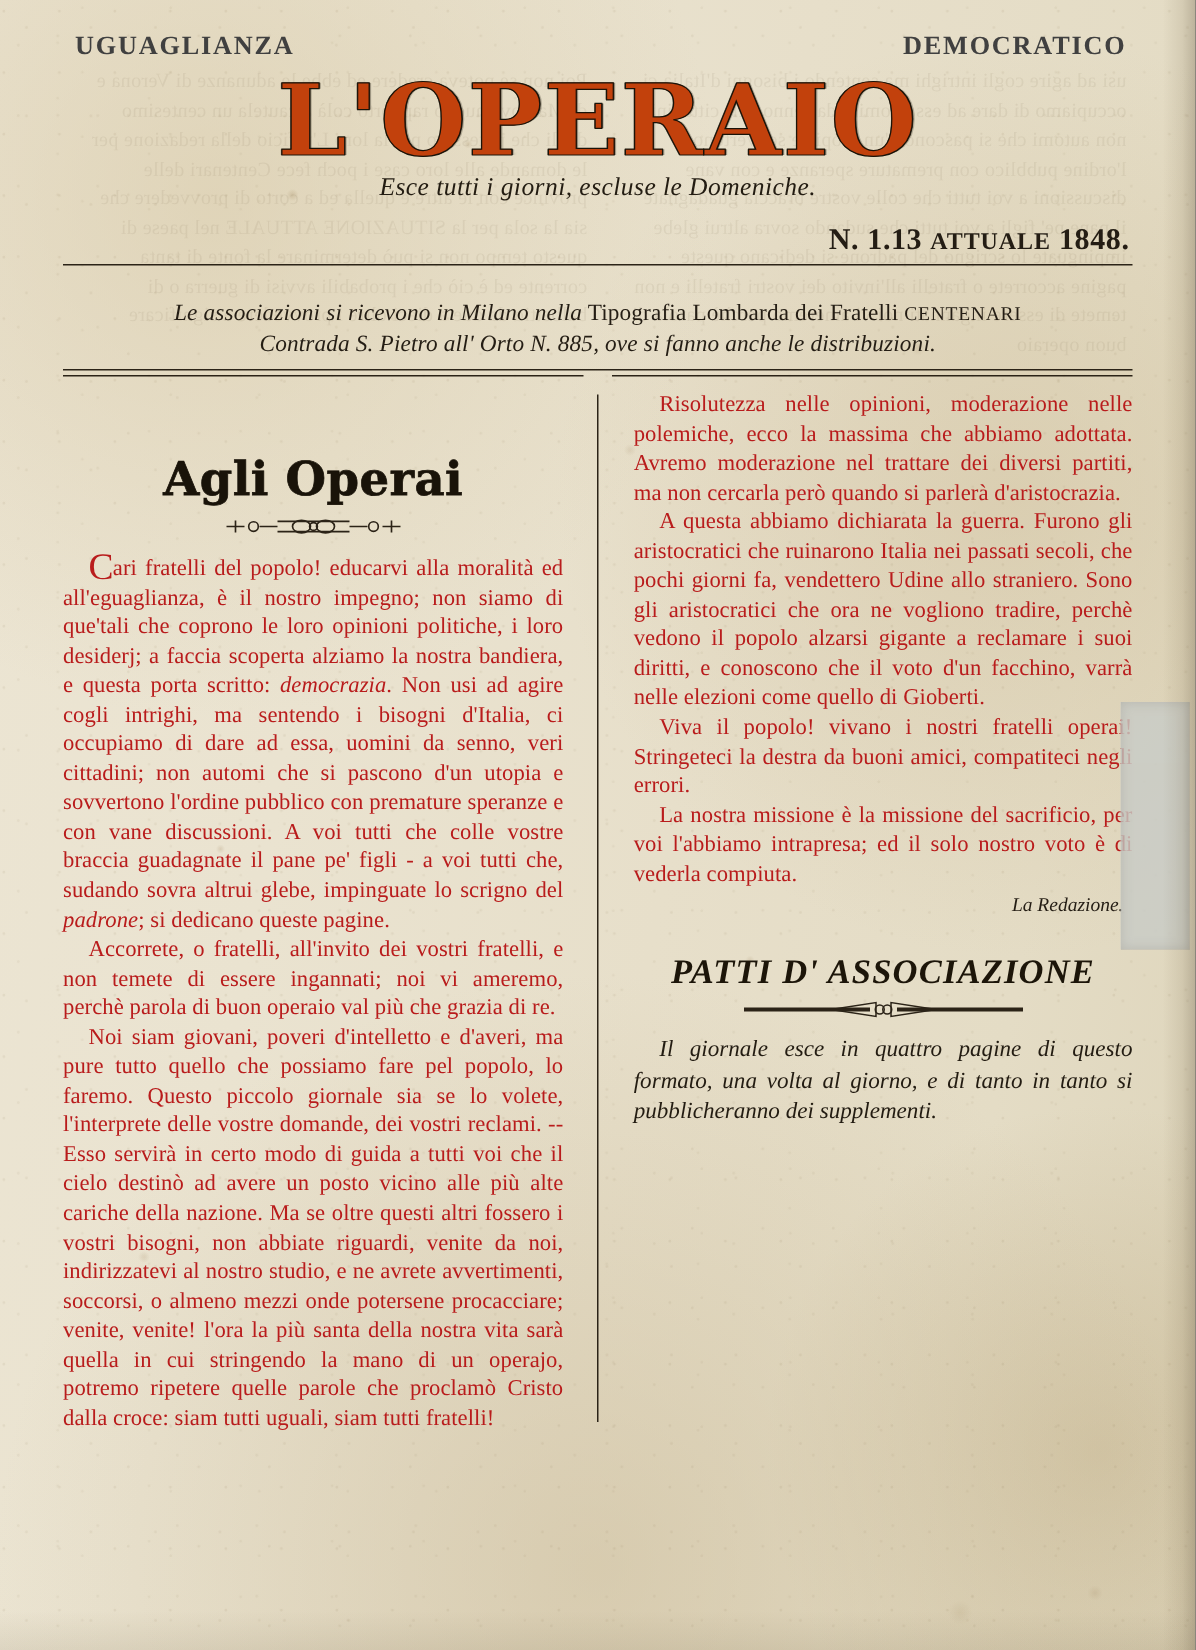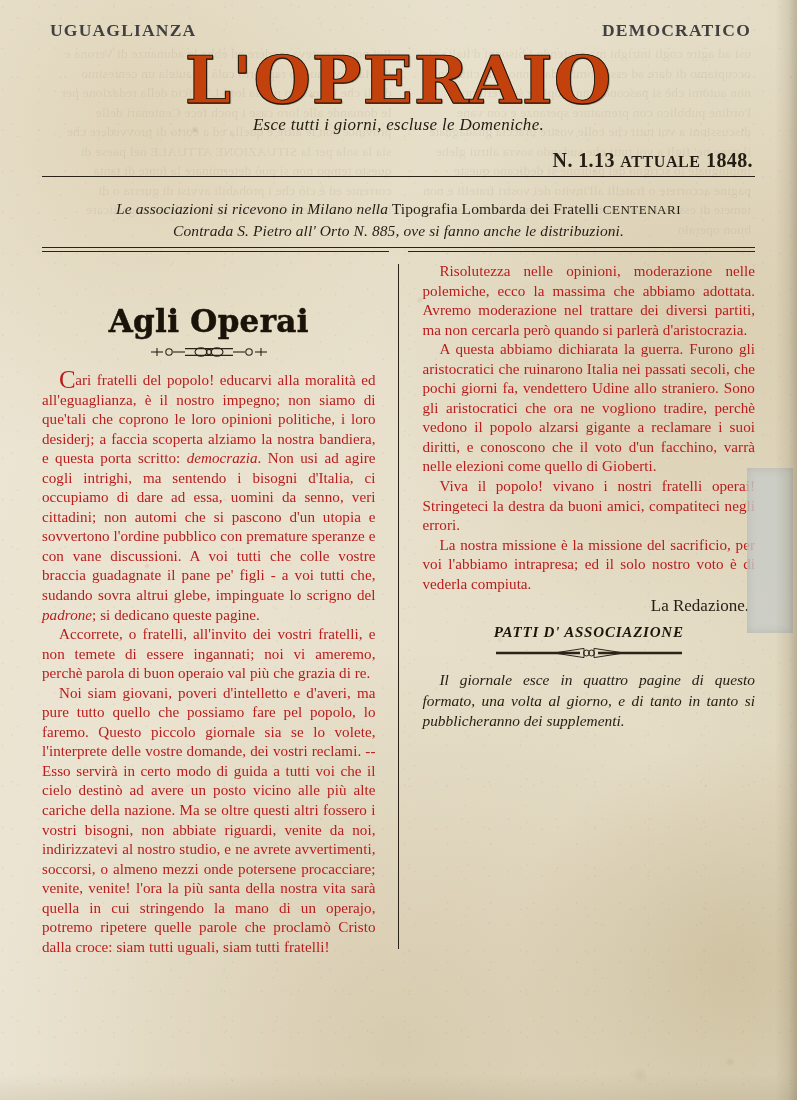--- a/index.html
+++ b/index.html
@@ -283,32 +283,33 @@
   .dropcap {
     font-family: "Liberation Serif", serif;
     font-size: 25px;
     line-height: 19px;
     vertical-align: -3px;
     margin-right: 0px;
     letter-spacing: -0.5px;
   }
   .signature {
     font-family: "Liberation Serif", serif;
-    font-size: 17px;
+    font-style: italic;
+    font-size: 13px;
     text-align: right;
     margin: 2px 6px 0 0;
   }
   .section-head {
     font-family: "Liberation Serif", serif;
     font-style: italic;
     font-weight: 700;
-    font-size: 15px;
+    font-size: 23px;
     letter-spacing: 0.8px;
     text-align: center;
-    margin-top: 8px;
+    margin-top: 24px;
     color: #1c1509;
   }
   p.terms {
     margin: 0;
     font-family: "Liberation Serif", serif;
     font-style: italic;
     font-size: 15.4px;
     line-height: 20.5px;
     text-align: justify;
     text-indent: 17px;

